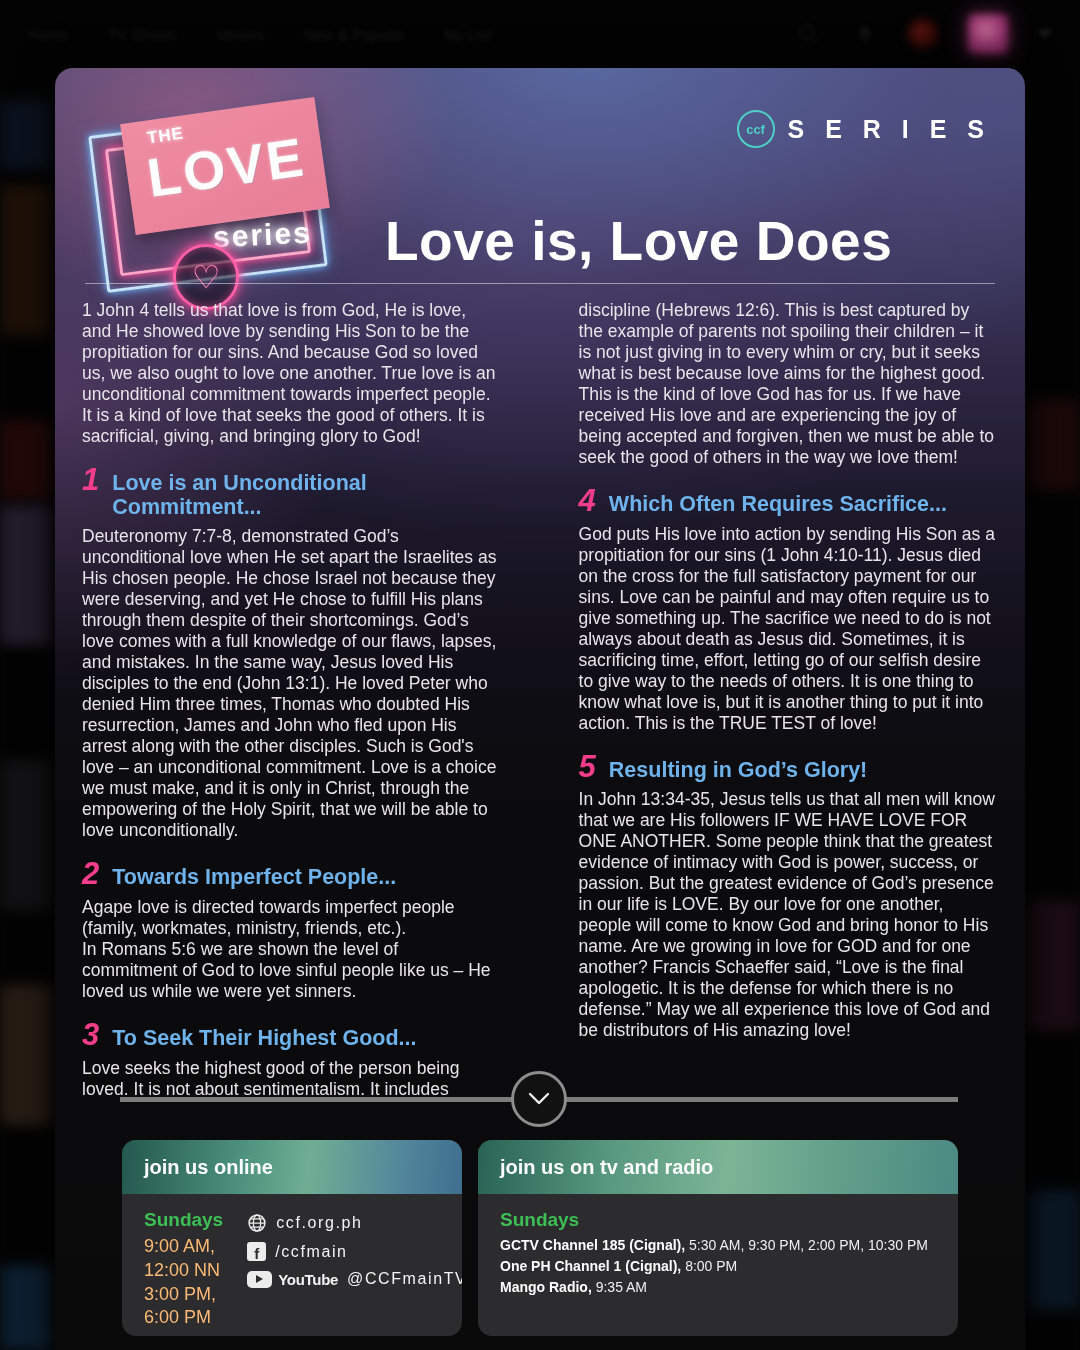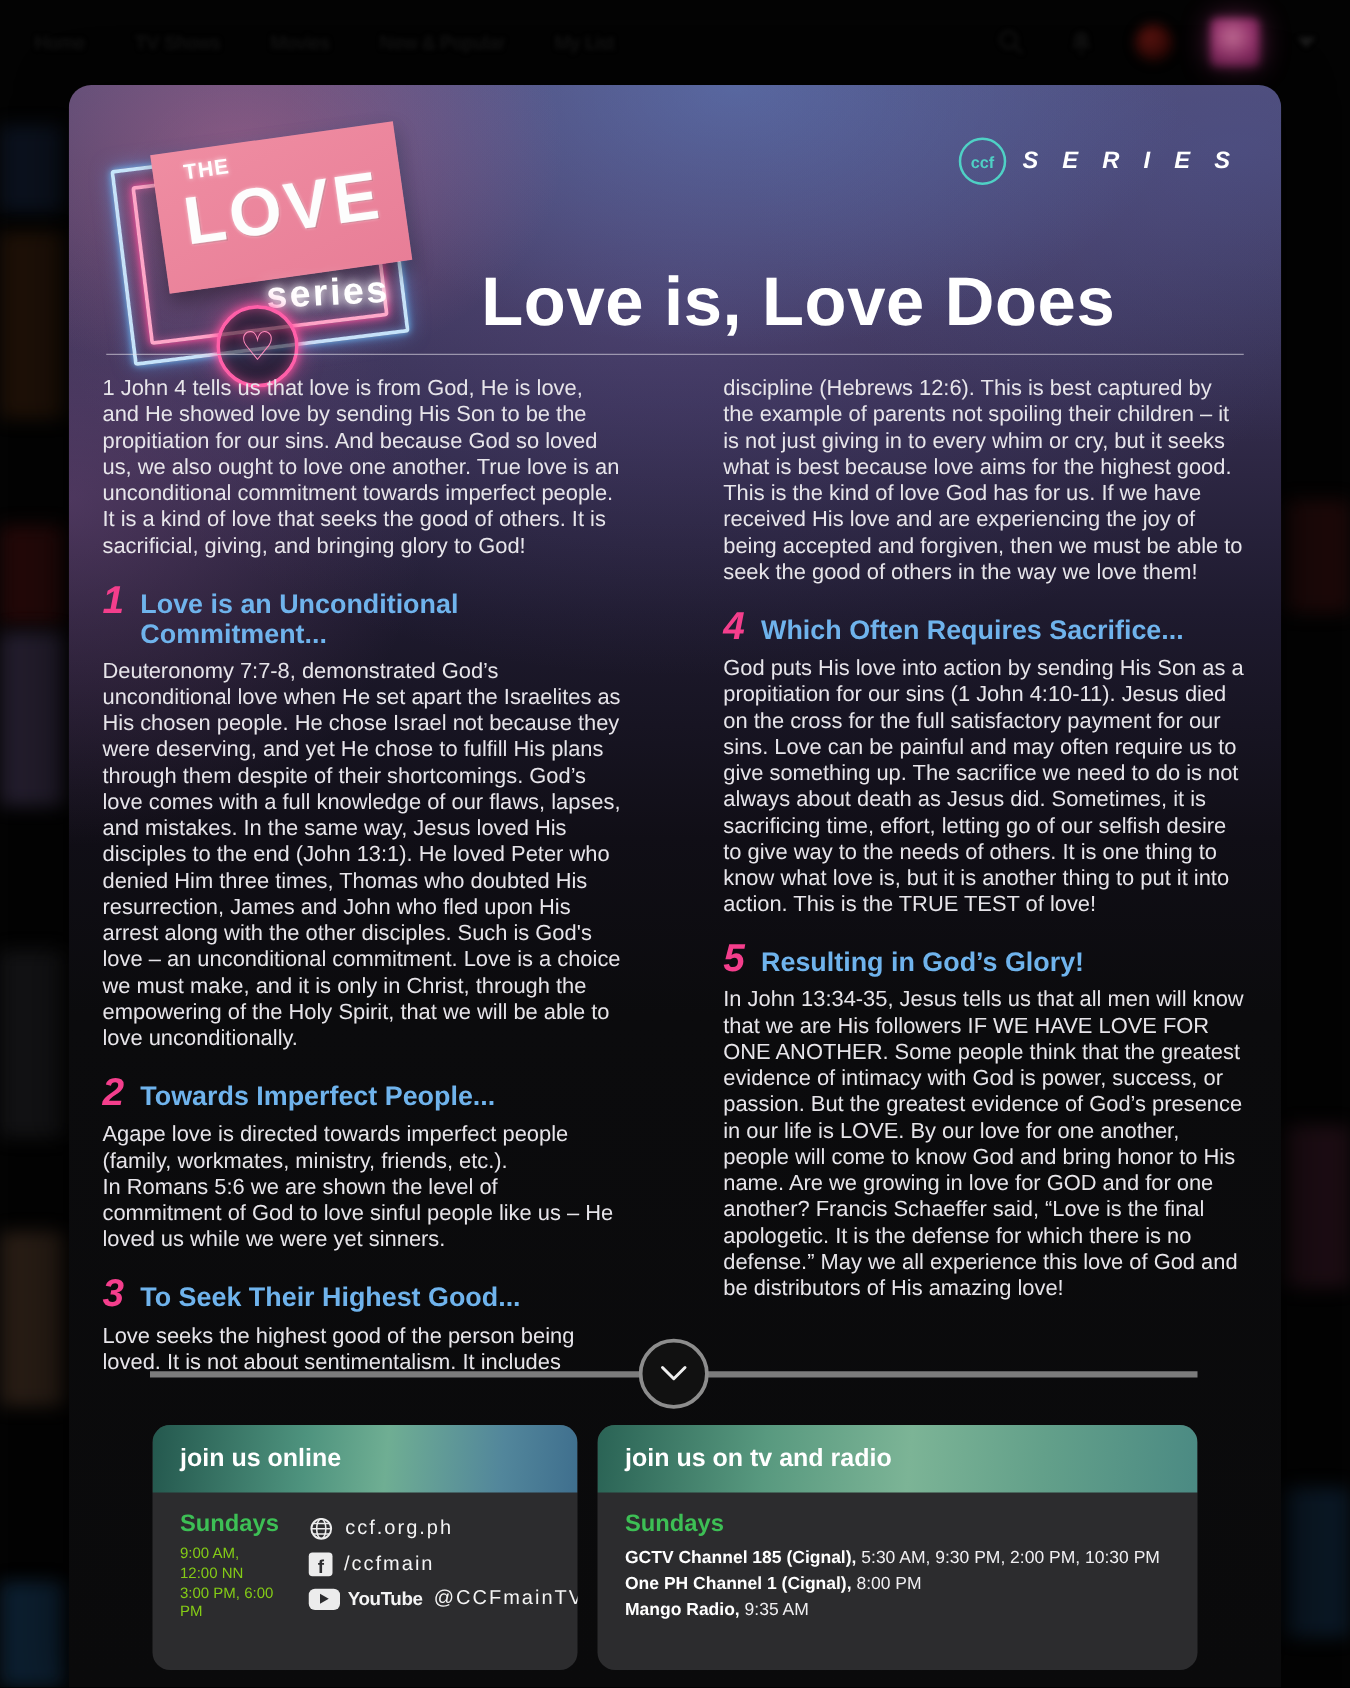--- a/index.html
+++ b/index.html
@@ -57,21 +57,21 @@
             border:3.5px solid #ff5fa8;background:rgba(22,12,28,.55);display:flex;align-items:center;
             justify-content:center;
             box-shadow:0 0 8px #ff4f9e,0 0 20px rgba(255,85,160,.6),inset 0 0 9px rgba(255,85,160,.5);}
   .heart-glyph{font-family:"DejaVu Sans",sans-serif;color:#ff8abc;font-size:32px;line-height:1;
             text-shadow:0 0 7px #ff4f9e;}
   .page-title{position:absolute;left:330px;top:106px;width:580px;color:#fff;font-weight:800;
             font-size:55px;line-height:1.12;letter-spacing:.5px;}
   .brand{position:absolute;right:34px;top:42px;display:flex;align-items:center;gap:13px;}
   .ccf-circle{width:34px;height:34px;border-radius:50%;border:2px solid #4fd1c5;color:#4fd1c5;
             display:flex;align-items:center;justify-content:center;font-size:13px;font-weight:bold;}
-  .brand-series{color:#fff;font-weight:bold;font-size:19px;letter-spacing:7px;font-style:italic;}
+  .brand-series{color:#fff;font-weight:bold;font-size:25px;letter-spacing:7px;}
 
   .divider{position:absolute;left:30px;right:30px;top:215px;height:1px;background:rgba(230,225,235,.55);}
 
   
   .columns{position:absolute;left:27px;top:232px;width:916px;display:flex;gap:45px;}
   .col{width:436px;}
   .col.right{width:440px;margin-left:36px;}
   .col p{margin:0;font-size:17.5px;line-height:1.2;color:#e7e5ea;}
   .preline{white-space:pre-line;}
   .sec-head{display:flex;align-items:baseline;gap:13px;margin:17px 0 7px;}
@@ -90,21 +90,21 @@
   .fcards{position:absolute;left:67px;top:1072px;width:836px;display:flex;gap:16px;}
   .fcard{border-radius:14px;background:#2c2c2e;overflow:hidden;height:196px;}
   .fcard.online{width:340px;}
   .fcard.tv{width:480px;}
   .fhead{height:54px;display:flex;align-items:center;padding-left:22px;color:#fff;
          font-size:20px;font-weight:bold;}
   .fhead.online-h{background:linear-gradient(95deg,#24584e 0%,#4e937e 36%,#6fae93 55%,#52869b 82%,#3f6f8e 100%);}
   .fhead.tv-h{background:linear-gradient(95deg,#2a6355 0%,#58997f 28%,#7cb496 52%,#63a08a 74%,#4b8a83 100%);}
   .fbody{padding:15px 20px 0 22px;}
   .day{color:#3dbf55;font-size:19px;font-weight:bold;margin:0 0 4px 0;}
-  .times{color:#84cc16;font-size:12px;line-height:1.32;}
+  .times{color:#fdba74;font-size:18px;line-height:1.32;}
   .online-cols{display:flex;gap:24px;}
   .linkrow{display:flex;align-items:center;gap:9px;margin-bottom:9px;cursor:pointer;}
   .linklabel{color:#f4f4f4;font-size:16px;font-weight:normal;letter-spacing:1.6px;}
   .fbsq{width:19px;height:19px;background:#ececec;border-radius:3px;display:flex;align-items:flex-end;
         justify-content:center;color:#2c2c2e;font-weight:bold;font-size:15px;line-height:1;}
   .ytrect{width:25px;height:17px;background:#ececec;border-radius:5px;display:flex;align-items:center;
         justify-content:center;}
   .yttri{width:0;height:0;border-top:4.5px solid transparent;border-bottom:4.5px solid transparent;
         border-left:7px solid #2c2c2e;}
   .ytword{color:#f4f4f4;font-size:15px;font-weight:bold;letter-spacing:-.3px;margin-left:-3px;}

